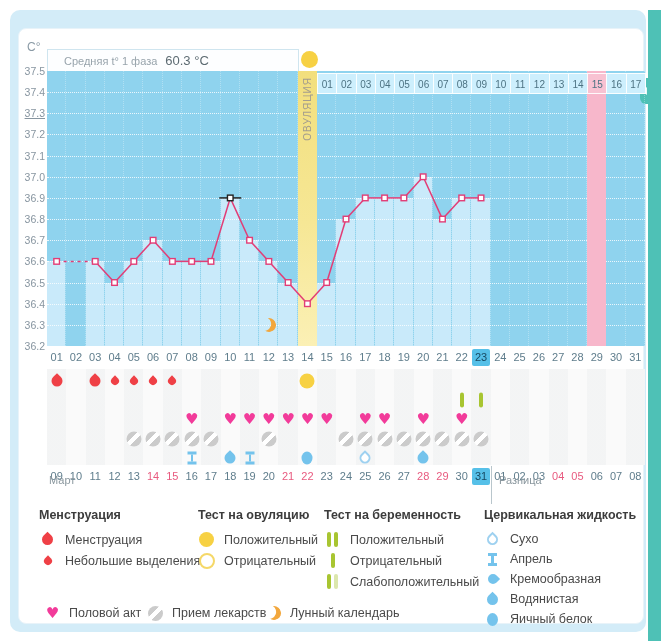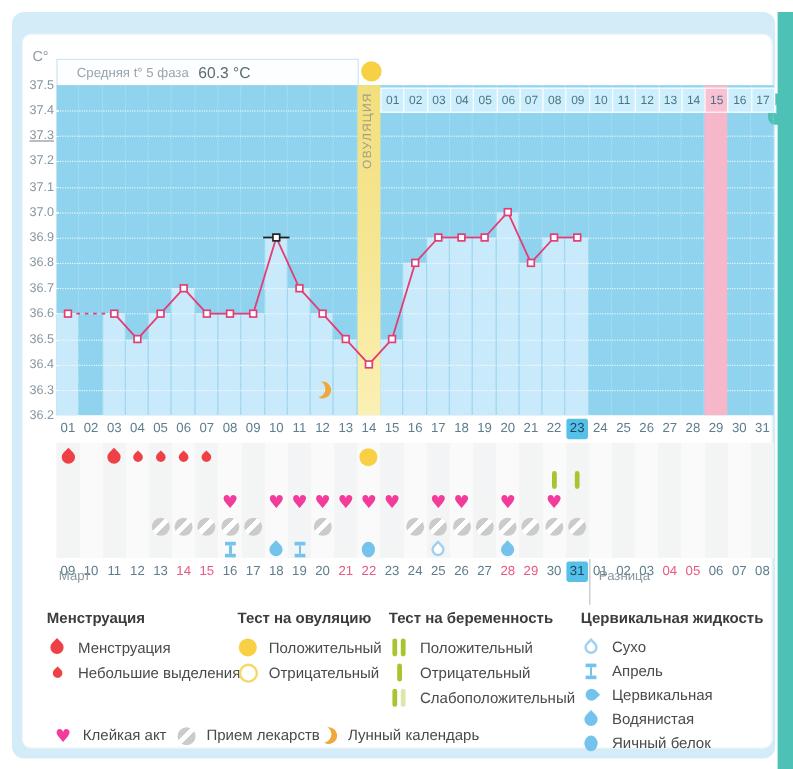--- a/index.html
+++ b/index.html
@@ -93,21 +93,21 @@
 </style>
 </head>
 <body>
 
 <div class="frame"></div>
 
 <div class="card">
   <div class="unit">C°</div>
 
   <div class="hbox hbox-left">
-    <span class="hlabel">Средняя t° 5 фаза</span>
+    <span class="hlabel">Средняя t° 1 фаза</span>
     <span class="hvalue">60.3 °C</span>
   </div>
   <div class="ovu-dot"></div>
 
   <div id="yaxis">
       <div class="ytick" style="top: -6px;">37.5</div>
       <div class="ytick" style="top: 15.1538px;">37.4</div>
       <div class="ytick" style="top: 36.3077px; text-decoration: underline;">37.3</div>
       <div class="ytick" style="top: 57.4615px;">37.2</div>
       <div class="ytick" style="top: 78.6154px;">37.1</div>
@@ -544,40 +544,40 @@
         <div class="legend-item">
           <span class="icon-cell">
             <span class="cf-sticky"></span>
           </span>
           <span>Апрель</span>
         </div>
         <div class="legend-item">
           <span class="icon-cell">
             <span class="cf-creamy"></span>
           </span>
-          <span>Цервикальная</span>
+          <span>Кремообразная</span>
         </div>
         <div class="legend-item">
           <span class="icon-cell">
             <span class="icon-drop blue"></span>
           </span>
           <span>Водянистая</span>
         </div>
         <div class="legend-item">
           <span class="icon-cell">
             <span class="cf-egg"></span>
           </span>
           <span>Яичный белок</span>
         </div>
       </div>
       <div class="lb-item" style="left: 13px;">
         <span class="icon-cell">
           <span class="icon-heart">♥</span>
         </span>
-        <span>Клейкая акт</span>
+        <span>Половой акт</span>
       </div>
       <div class="lb-item" style="left: 116px;">
         <span class="icon-cell">
           <span class="icon-pill"></span>
         </span>
         <span>Прием лекарств</span>
       </div>
       <div class="lb-item" style="left: 234px;">
         <span class="icon-cell">
           <span class="icon-moon"></span>

